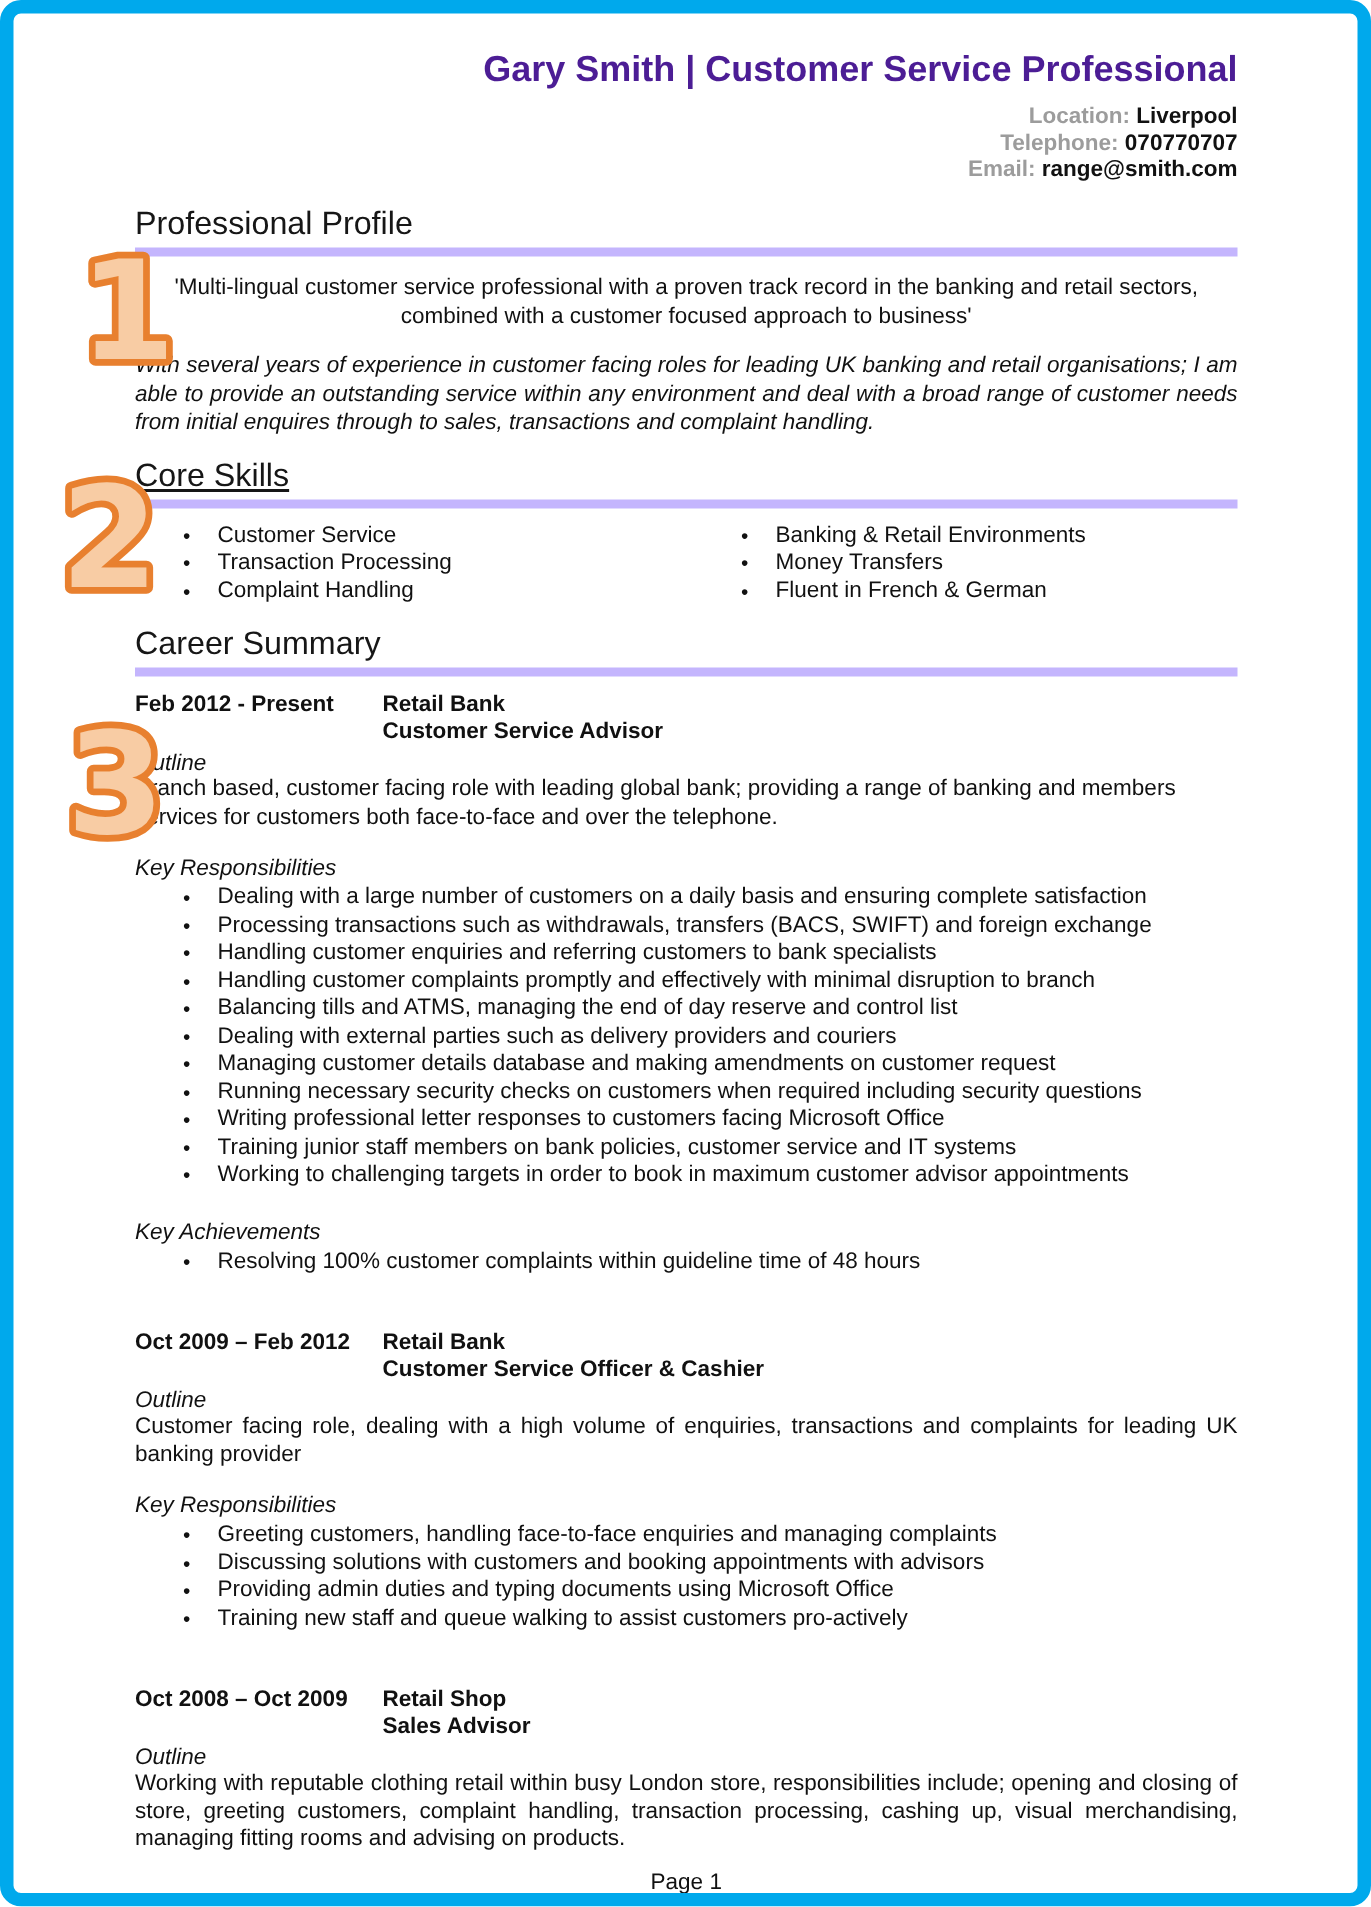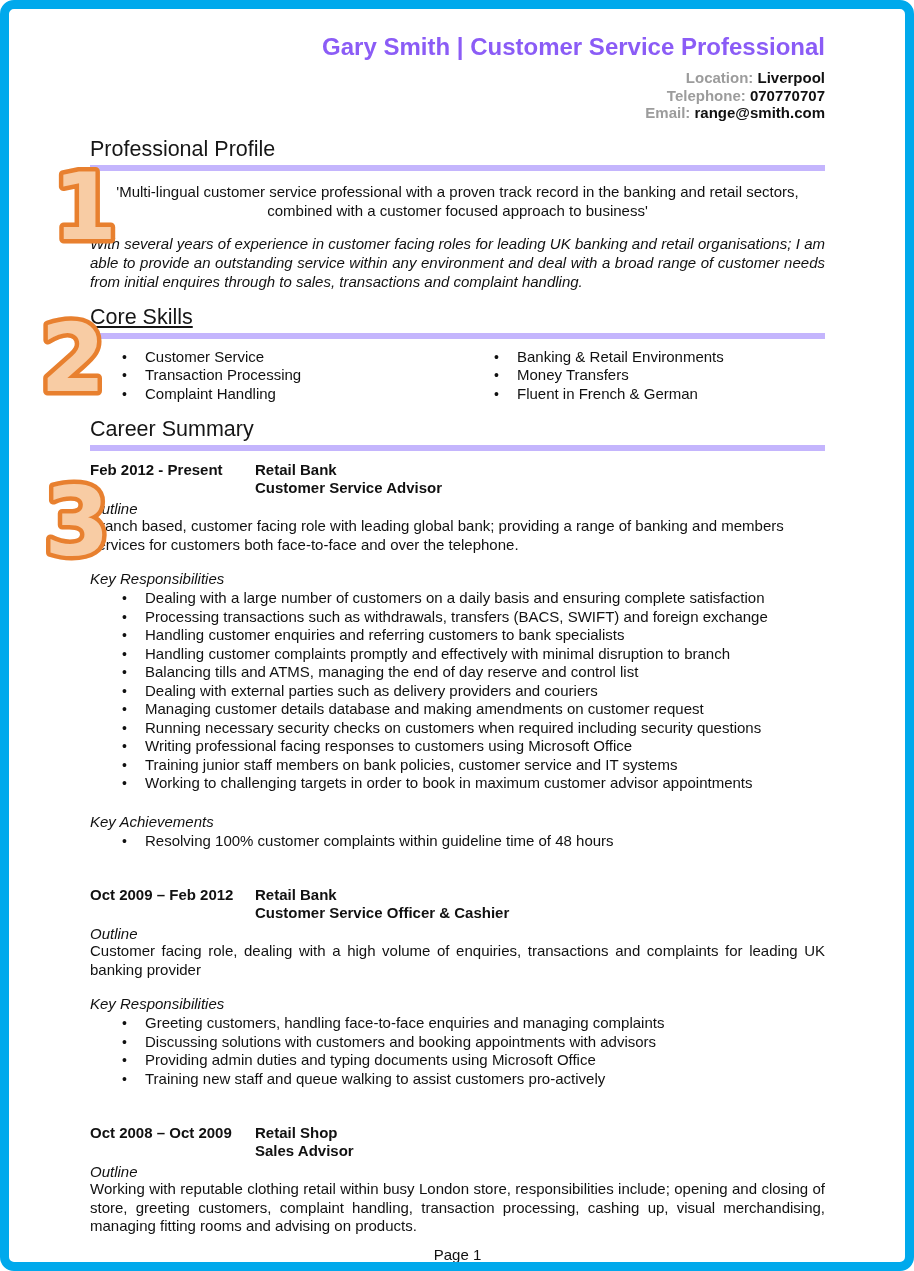--- a/index.html
+++ b/index.html
@@ -9,21 +9,21 @@
     width:914px;height:1271px;
     box-sizing:border-box;
     border:9px solid #00A9EC;
     border-radius:14px;
     background:#fff;
     overflow:hidden;
     padding:24px 80px 0 81px;
   }
   
   .cv-header{text-align:right;}
-  .cv-title{font-size:24px;line-height:27px;font-weight:bold;color:#8b5cf6;}
+  .cv-title{font-size:24px;line-height:27px;font-weight:bold;color:#4c1d95;}
   .contact{margin-top:9px;font-size:15px;line-height:17.5px;font-weight:bold;}
   .c-label{color:#9c9c9c;}
   .c-val{color:#111;}
   
   .sec-h{
     font-size:21.5px;line-height:25px;font-weight:400;color:#161616;
     margin:0;padding:0 0 3px 0;border-bottom:6px solid #c4b5fd;
   }
   .sec-profile .sec-h{margin-top:15px;}
   .sec-skills .sec-h{margin-top:14px;text-decoration:underline;}
@@ -134,21 +134,21 @@
       <div class="ilabel resp-label">Key Responsibilities</div>
       <ul class="blist">
           <li>Dealing with a large number of customers on a daily basis and ensuring complete satisfaction</li>
           <li>Processing transactions such as withdrawals, transfers (BACS, SWIFT) and foreign exchange</li>
           <li>Handling customer enquiries and referring customers to bank specialists</li>
           <li>Handling customer complaints promptly and effectively with minimal disruption to branch</li>
           <li>Balancing tills and ATMS, managing the end of day reserve and control list</li>
           <li>Dealing with external parties such as delivery providers and couriers</li>
           <li>Managing customer details database and making amendments on customer request</li>
           <li>Running necessary security checks on customers when required including security questions</li>
-          <li>Writing professional facing responses to customers using Microsoft Office</li>
+          <li>Writing professional letter responses to customers facing Microsoft Office</li>
           <li>Training junior staff members on bank policies, customer service and IT systems</li>
           <li>Working to challenging targets in order to book in maximum customer advisor appointments</li>
         </ul>
       <div class="ilabel ach-label">Key Achievements</div>
       <ul class="blist">
           <li>Resolving 100% customer complaints within guideline time of 48 hours</li>
         </ul>
     </article>
 
     <article class="job">

